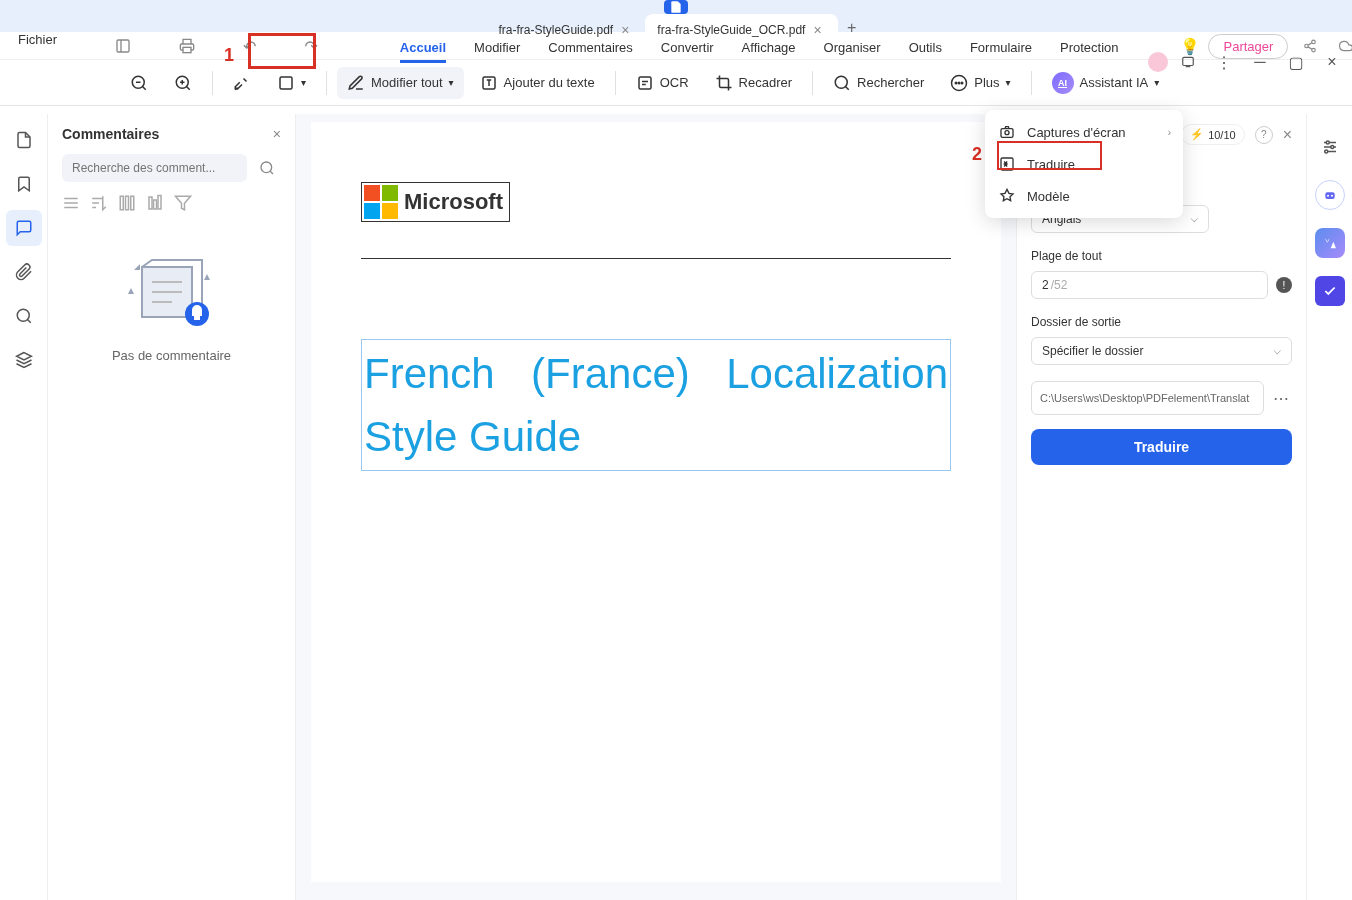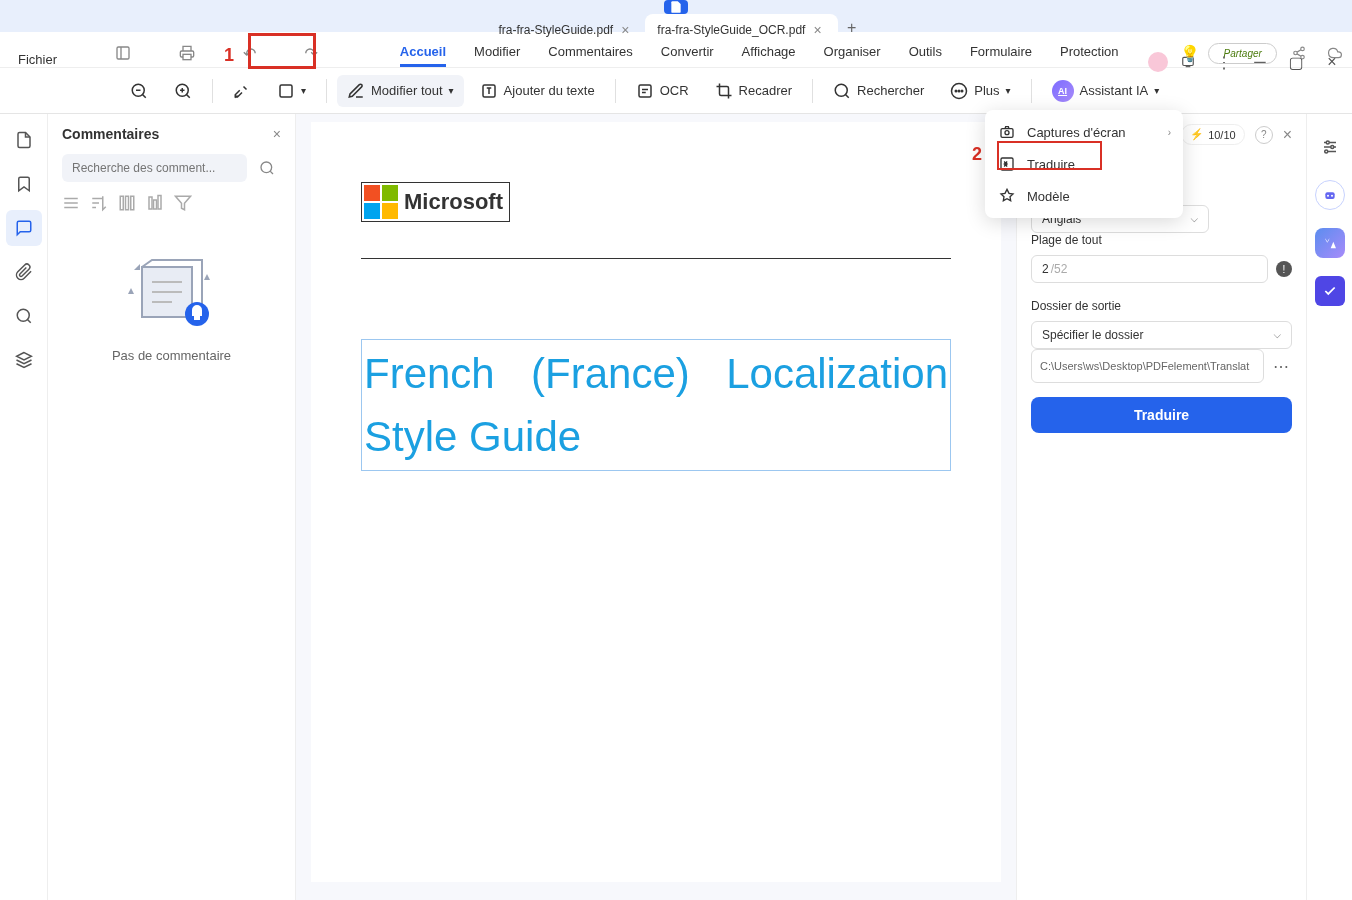--- a/index.html
+++ b/index.html
@@ -10,31 +10,31 @@
 .app-logo svg { width: 14px; height: 14px; }
 .tabs { display: flex; flex: 1; gap: 0; }
 .tab { display: flex; align-items: center; padding: 0 16px 0 12px; height: 32px; font-size: 12px; color: #333; gap: 8px; cursor: pointer; }
 .tab.active { background: #fff; border-radius: 8px 8px 0 0; }
 .tab-close { font-size: 14px; color: #888; cursor: pointer; }
 .tab-add { width: 28px; height: 28px; display: flex; align-items: center; justify-content: center; color: #666; font-size: 16px; cursor: pointer; }
 .win-controls { display: flex; gap: 4px; align-items: center; margin-left: auto; }
 .win-btn { width: 32px; height: 32px; display: flex; align-items: center; justify-content: center; color: #555; cursor: pointer; }
 .avatar { width: 20px; height: 20px; border-radius: 50%; background: #f9c7d8; }
 
-.menubar { height: 36px; background: #fff; display: flex; align-items: flex-end; padding: 0 8px; border-bottom: 1px solid #eee; gap: 48px; }
+.menubar { height: 28px; background: #fff; display: flex; align-items: flex-start; padding: 0 8px; border-bottom: 1px solid #eee; gap: 48px; }
 .file-label { font-size: 13px; color: #333; padding: 0 10px; }
 .menu-icon-btn { width: 28px; height: 28px; display: flex; align-items: center; justify-content: center; color: #888; cursor: pointer; }
 .menu-items { display: flex; gap: 0; margin-left: 20px; }
 .menu-item { padding: 8px 14px; font-size: 13px; color: #333; cursor: pointer; position: relative; }
 .menu-item.active { color: #2563eb; font-weight: 600; }
 .menu-item.active::after { content: ''; position: absolute; bottom: 0; left: 14px; right: 14px; height: 3px; background: #2563eb; }
 .highlight-step1 { border: 3px solid #d93025; position: absolute; left: 248px; top: 33px; width: 68px; height: 36px; z-index: 50; pointer-events: none; }
 .step-num { position: absolute; color: #d93025; font-weight: bold; font-size: 18px; z-index: 51; }
 .menu-right { margin-left: auto; display: flex; align-items: center; gap: 8px; }
-.share-btn { padding: 4px 14px; border: 1px solid #ccc; border-radius: 14px; font-size: 10px; color: #4d7c0f; cursor: pointer; font-style: italic; }
+.share-btn { padding: 4px 14px; border: 1px solid #ccc; border-radius: 14px; font-size: 13px; color: #ec4899; cursor: pointer; }
 
 .toolbar { height: 46px; background: #fff; display: flex; align-items: center; padding: 0 120px; gap: 6px; border-bottom: 1px solid #e5e5e5; }
 .tool-btn { height: 32px; padding: 0 10px; display: flex; align-items: center; gap: 6px; font-size: 13px; color: #333; border-radius: 6px; cursor: pointer; }
 .tool-btn.iconbg { background: #f1f3f8; }
 .tool-divider { width: 1px; height: 24px; background: #e0e0e0; margin: 0 4px; }
 .tool-svg { width: 18px; height: 18px; }
 .ai-badge { width: 22px; height: 22px; border-radius: 50%; background: linear-gradient(135deg, #7c6cff, #a78bfa); display: flex; align-items: center; justify-content: center; color: #fff; font-size: 9px; font-weight: bold; text-decoration: underline; }
 
 .mainarea { position: absolute; top: 114px; left: 0; right: 0; bottom: 0; display: flex; }
 
@@ -63,21 +63,21 @@
 .ms-text { font-size: 22px; color: #333; font-weight: 600; }
 .page-hr { margin-top: 36px; border: none; border-top: 1px solid #333; }
 .doc-title { margin-top: 80px; font-size: 42px; color: #1ba0e1; line-height: 1.5; border: 1px solid #9cc7f0; padding: 2px; text-align: justify; }
 
 .ai-panel { width: 290px; background: #fff; border-left: 1px solid #eee; padding: 10px 14px; position: relative; }
 .ai-header { display: flex; justify-content: flex-end; align-items: center; gap: 10px; margin-bottom: 16px; }
 .tokens { display: flex; align-items: center; gap: 4px; background: #fff; border: 1px solid #eee; padding: 3px 8px; border-radius: 12px; font-size: 11px; color: #333; }
 .tokens-bolt { color: #fbbf24; }
 .ai-help { width: 18px; height: 18px; border: 1px solid #ccc; border-radius: 50%; display: flex; align-items: center; justify-content: center; font-size: 10px; color: #888; }
 .ai-close { color: #888; cursor: pointer; }
-.select-box { width: 178px; padding: 6px 10px; border: 1px solid #ddd; border-radius: 6px; font-size: 12px; color: #333; display: flex; justify-content: space-between; align-items: center; margin-bottom: 0; margin-top: 60px; }
+.select-box { width: 178px; padding: 6px 10px; border: 1px solid #ddd; border-radius: 6px; font-size: 12px; color: #333; display: flex; justify-content: space-between; align-items: center; margin-bottom: 16px; margin-top: 60px; }
 .field-label { font-size: 12px; color: #333; margin-bottom: 8px; }
 .page-range-row { display: flex; align-items: center; gap: 8px; margin-bottom: 16px; }
 .page-range-input { flex: 1; padding: 6px 10px; border: 1px solid #ddd; border-radius: 6px; font-size: 12px; display: flex; gap: 2px; }
 .info-dot { width: 16px; height: 16px; border-radius: 50%; background: #555; color: #fff; display: flex; align-items: center; justify-content: center; font-size: 10px; }
 .path-row { display: flex; gap: 6px; align-items: center; margin-bottom: 14px; }
 .path-box { flex: 1; padding: 10px 8px; border: 1px solid #ddd; border-radius: 6px; font-size: 11px; color: #666; white-space: nowrap; overflow: hidden; }
 .more-dots { width: 22px; height: 22px; display: flex; align-items: center; justify-content: center; color: #666; cursor: pointer; }
 .translate-btn { width: 100%; padding: 10px; background: #2563eb; color: #fff; border: none; border-radius: 8px; font-size: 14px; font-weight: 600; cursor: pointer; }
 
 .dropdown-menu { position: absolute; top: 110px; left: 985px; width: 198px; background: #fff; border-radius: 8px; box-shadow: 0 4px 20px rgba(0,0,0,0.15); padding: 6px 0; z-index: 100; }

